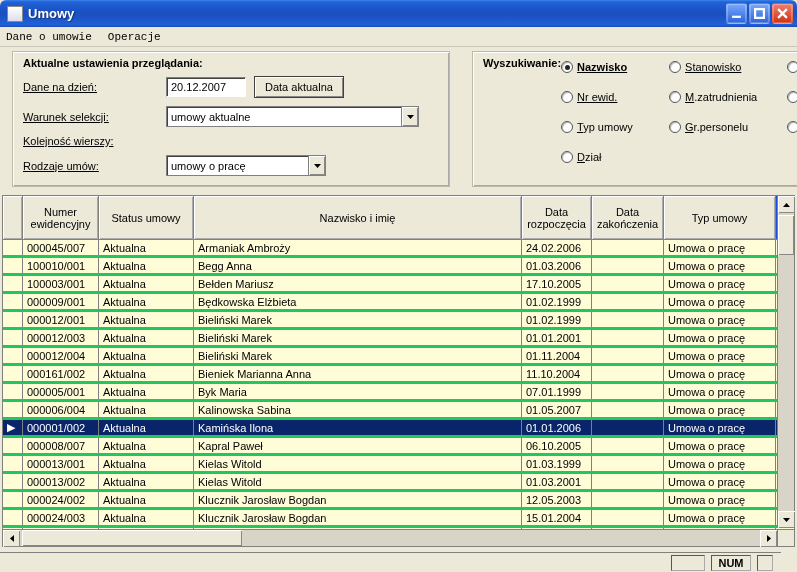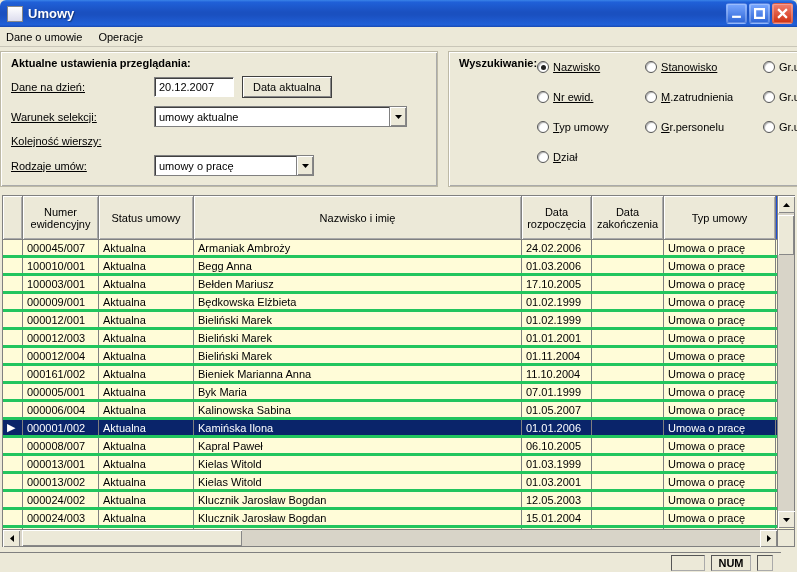--- a/index.html
+++ b/index.html
@@ -25,26 +25,26 @@
     background: linear-gradient(#7aa8ff, #2c64d6); border: 1px solid #fff3;
     display: flex; align-items: center; justify-content: center; color: #fff;
     box-shadow: inset 0 0 0 1px rgba(255,255,255,.25);
   }
   .winbtn.close { background: linear-gradient(#f08070, #d03010); }
   .winbtn svg { width: 11px; height: 11px; stroke:#fff; stroke-width:2; fill:none; }
 
   .menubar {
     background: #ece9d8; height: 20px; display: flex; align-items: center;
     border-bottom: 1px solid #c9c6b8;
-    padding-left: 6px; gap: 16px;
+    padding-left: 6px; gap: 16px; font-family: Liberation Mono, monospace;
   }
   .menubar span { cursor: default; }
 
   .settings-area {
-    display: flex; gap: 10px; padding: 4px 8px 8px 0;
+    display: flex; gap: 22px; padding: 4px 8px 8px 12px;
   }
   .group {
     border: 1px solid #bdb9a6; background: #ece9d8;
     box-shadow: inset 1px 1px 0 #fff, inset -1px -1px 0 #aaa;
     padding: 2px 10px 10px 10px; position: relative;
   }
   .group-title {
     position: relative; top: -1px;
     font-weight: bold; color: #000; margin: 4px 0 6px 0; display: block;
   }
@@ -91,21 +91,21 @@
   .radio {
     width:12px; height:12px; border-radius:50%;
     border:1px solid #555; background:#fff;
     box-shadow: inset 1px 1px 1px rgba(0,0,0,.3);
     display:inline-flex; align-items:center; justify-content:center;
   }
   .radio.checked::after {
     content:""; width:5px; height:5px; border-radius:50%; background:#222;
   }
   .radio-item .lbl .u { text-decoration: underline; }
-  .radio-item.sel .lbl { font-weight: normal; text-align: right; }
+  .radio-item.sel .lbl { font-weight: bold; text-align: right; }
   .search-field {
     margin-top: auto;
   }
 
   
   .grid-wrap { position: relative; border:1px solid #808080; margin: 0 2px; }
   .grid-head {
     display:flex; background:#1d4ed8; height: 44px;
     border-bottom:1px solid #808080;
   }

